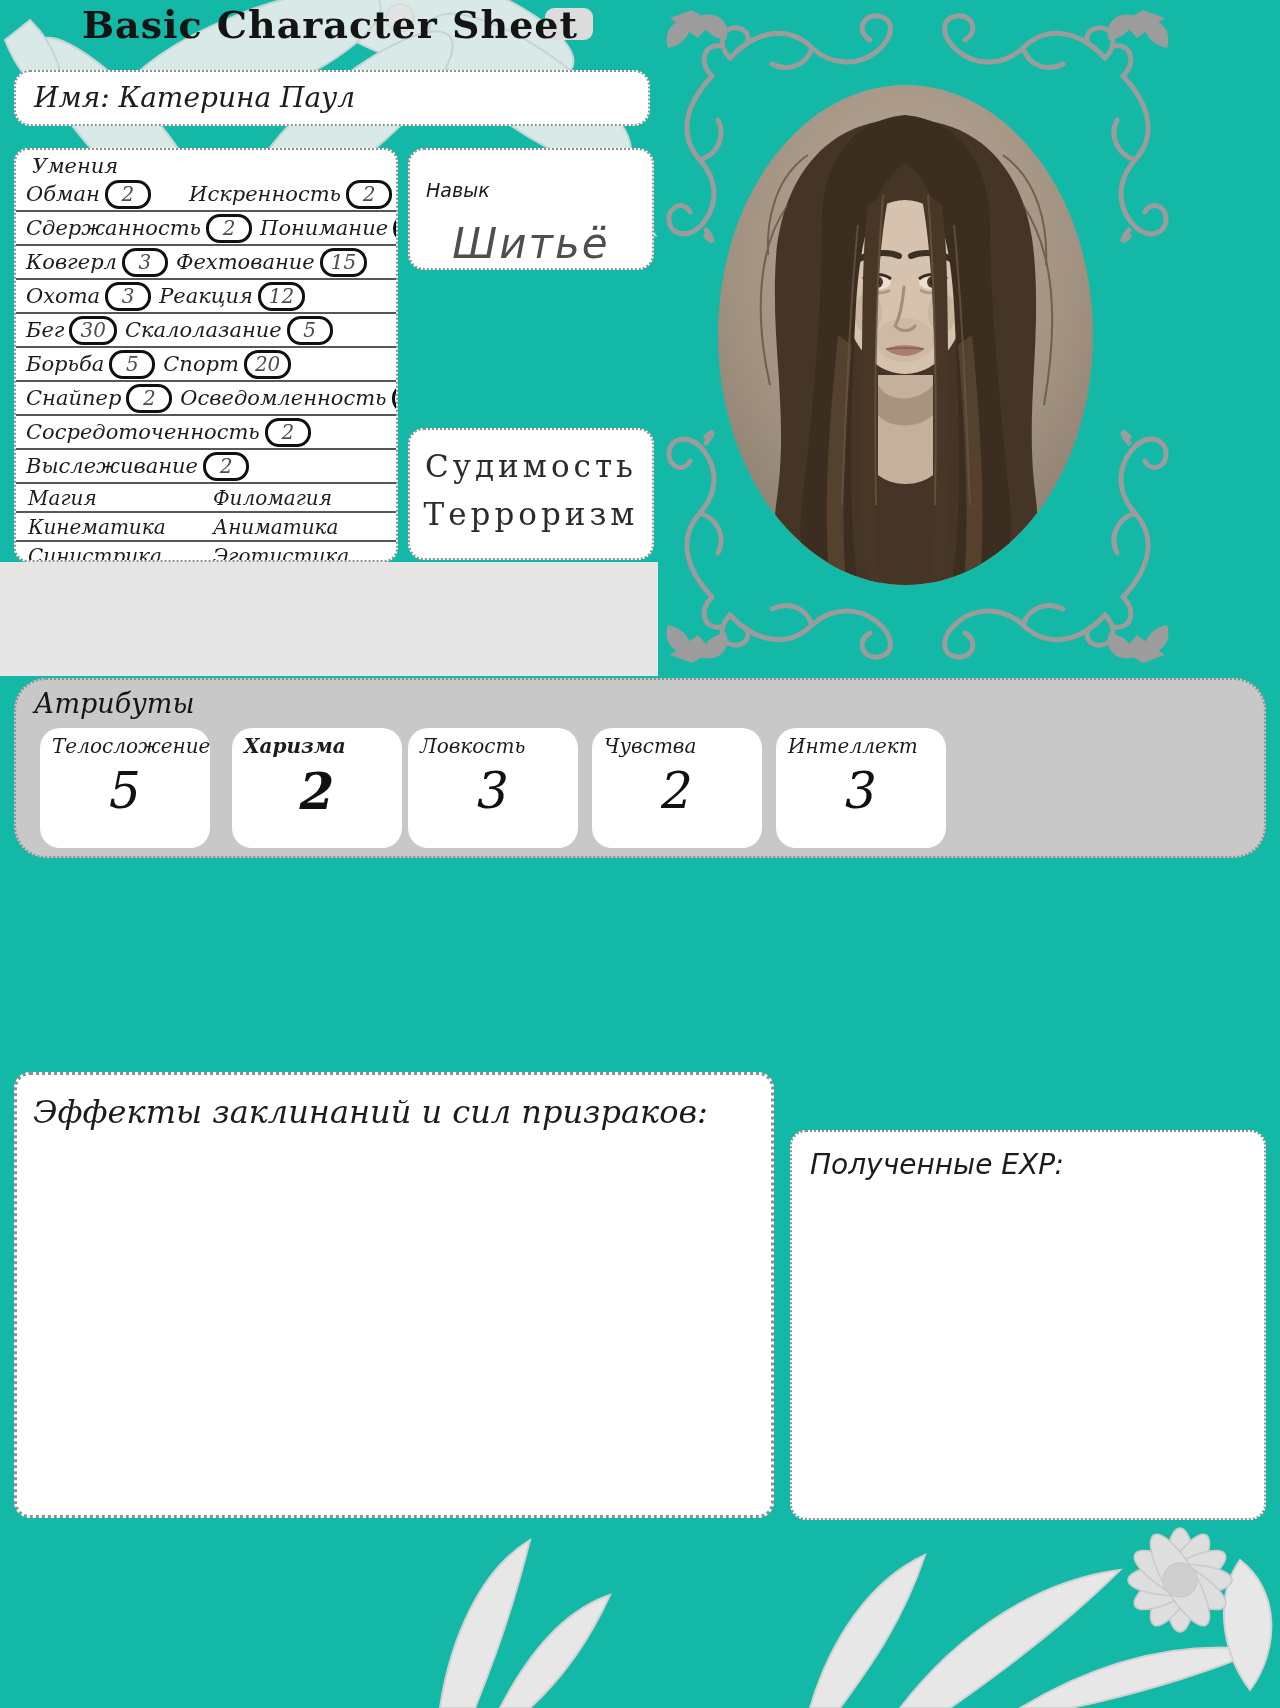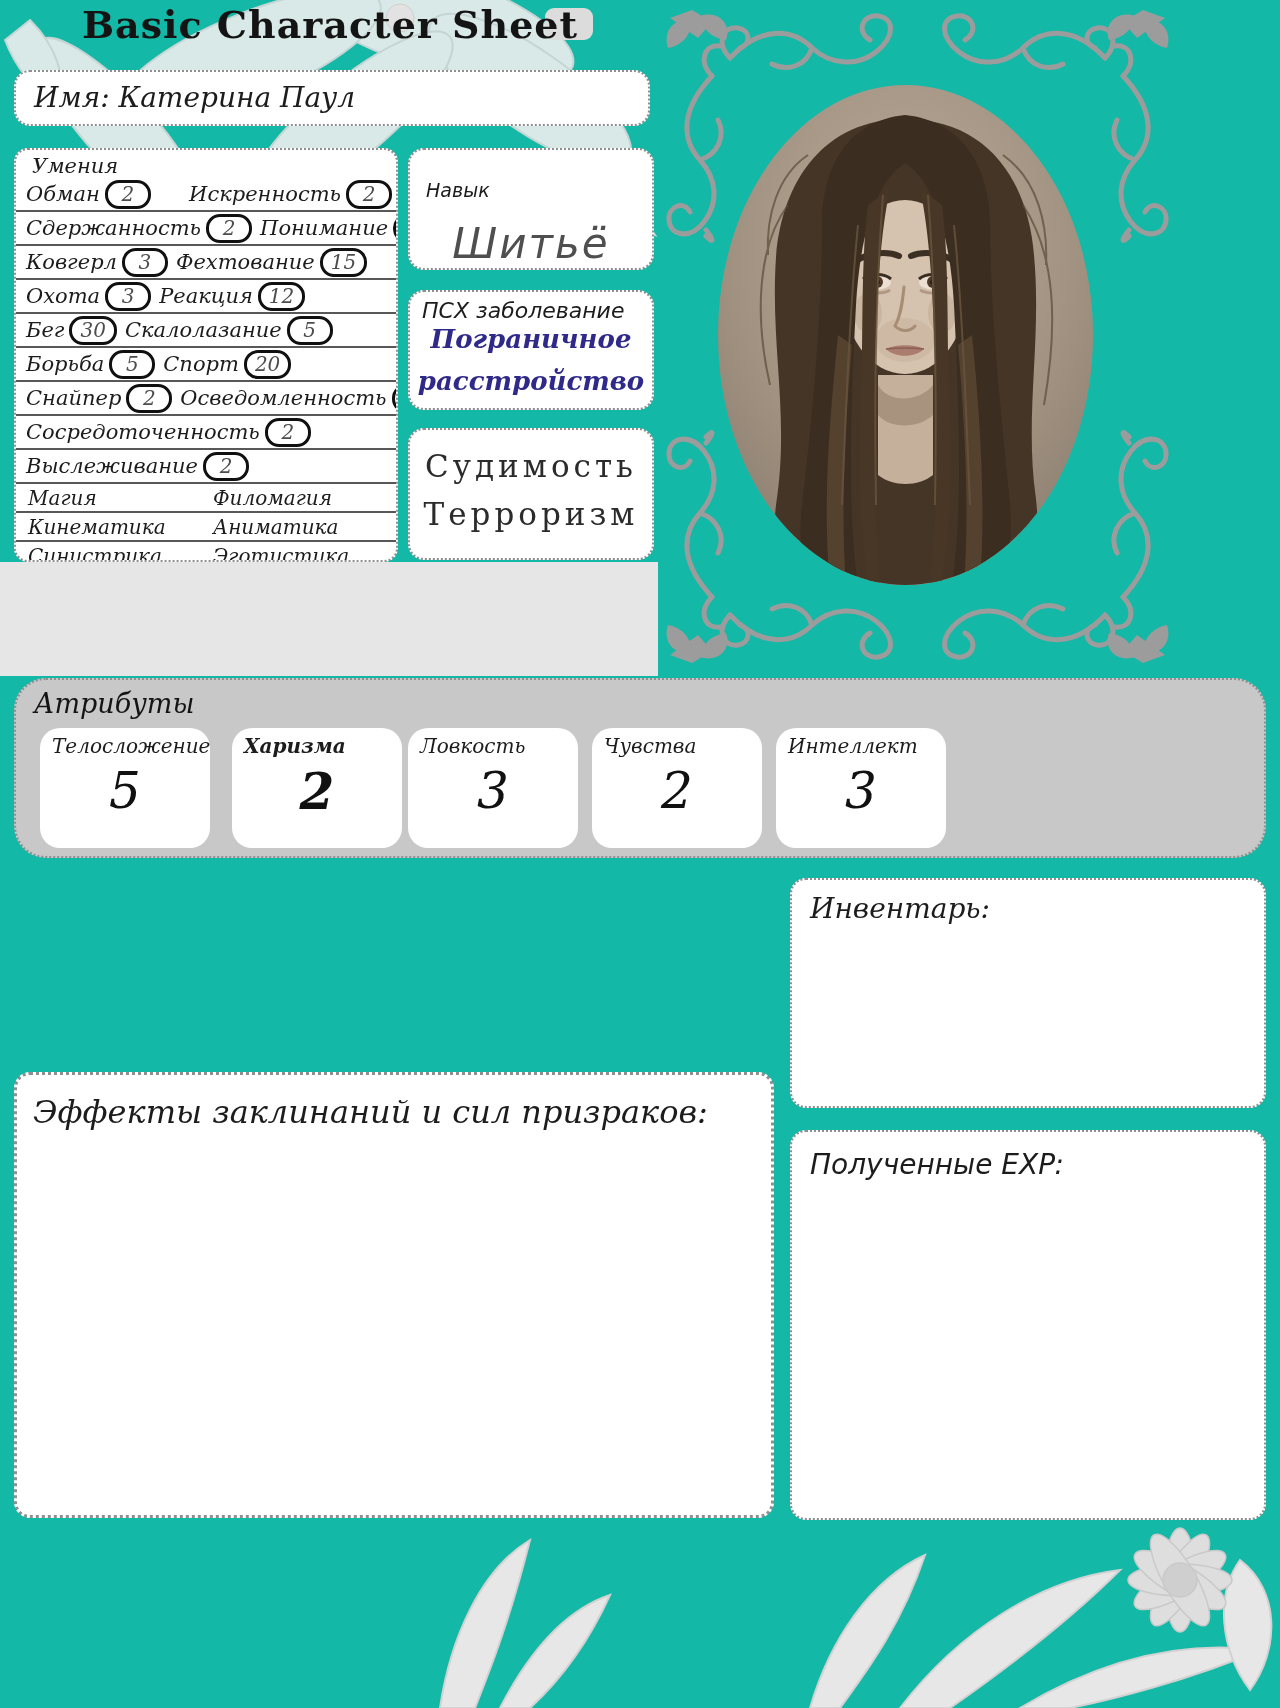--- a/index.html
+++ b/index.html
@@ -250,25 +250,20 @@
       <span class="hand">Синистрика</span>
       <span class="hand">Эготистика</span>
     </div>
   </div>
 
   <div class="dotted talent-box">
     <div class="lbl print">Навык</div>
     <div class="val print">Шитьё</div>
   </div>
 
-  <div class="dotted psych-box">
-    <div class="lbl print">ПСХ заболевание</div>
-    <div class="l1">Пограничное</div>
-    <div class="l2">расстройство</div>
-  </div>
 
   <div class="dotted conv-box">
     <div class="l1">Судимость</div>
     <div class="l2">Терроризм</div>
   </div>
 
   <div class="portrait">
     <svg width="375" height="500" viewBox="0 0 375 500">
       <defs>
         <radialGradient id="pgrad" cx="50%" cy="32%" r="85%">
@@ -358,21 +353,18 @@
       <div class="lbl hand">Интеллект</div>
       <div class="val hand">3</div>
     </div>
   </div>
 
 
   <div class="dotted spell-box">
     <div class="lbl hand">Эффекты заклинаний и сил призраков:</div>
   </div>
 
-  <div class="dotted inv-box">
-    <div class="lbl hand">Инвентарь:</div>
-  </div>
 
   <div class="dotted exp-box">
     <div class="lbl print">Полученные EXP:</div>
   </div>
 
 </div>
 
 </body></html>

